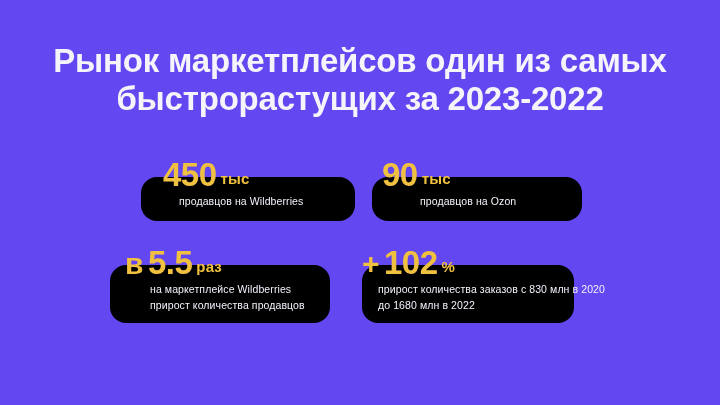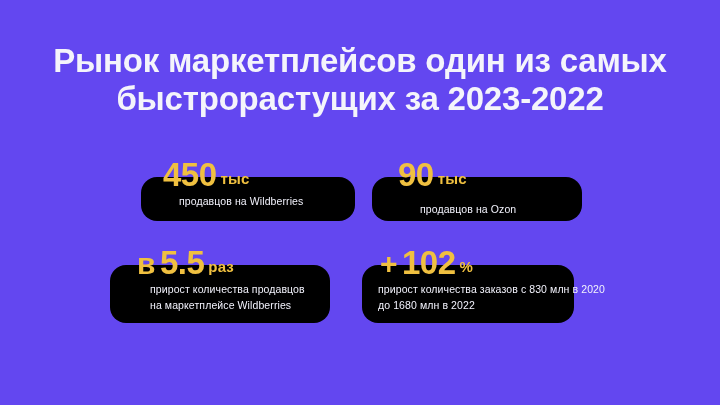--- a/index.html
+++ b/index.html
@@ -103,39 +103,39 @@
   #stat-wb-sellers            { left:141px; top:158px; }
   #stat-wb-sellers .stat-headline { margin-left:22px; }
   #stat-wb-sellers .stat-card {
     width:214px; height:44px;
     margin-top:-14px;
     padding:0 0 12px 38px;
   }
 
   
   #stat-ozon-sellers          { left:372px; top:158px; }
-  #stat-ozon-sellers .stat-headline { margin-left:26px; }
+  #stat-ozon-sellers .stat-headline { margin-left:10px; }
   #stat-ozon-sellers .stat-card {
     width:210px; height:44px;
     margin-top:-14px;
-    padding:0 0 4px 48px;
+    padding:0 0 12px 48px;
   }
 
   
   #stat-wb-growth             { left:110px; top:246px; }
-  #stat-wb-growth .stat-headline { margin-left:27px; }
+  #stat-wb-growth .stat-headline { margin-left:15px; }
   #stat-wb-growth .stat-card {
     width:220px; height:58px;
     margin-top:-14px;
     padding:0 0 10px 40px;
   }
 
   
   #stat-order-growth          { left:362px; top:246px; }
-  #stat-order-growth .stat-headline { margin-left:18px; }
+  #stat-order-growth .stat-headline { }
   #stat-order-growth .stat-card {
     width:212px; height:58px;
     margin-top:-14px;
     padding:0 0 10px 16px;
   }
 </style>
 </head>
 <body>
 
 <div class="slide">
@@ -162,22 +162,22 @@
       <span class="desc-line">продавцов на Ozon</span>
     </div>
   </div>
 
   <div class="stat" id="stat-wb-growth">
     <div class="stat-headline">
       <span class="stat-prefix">в</span>
       <span class="stat-number">5.5</span><span class="stat-unit">раз</span>
     </div>
     <div class="stat-card">
+      <span class="desc-line">на маркетплейсе Wildberries</span>
       <span class="desc-line">прирост количества продавцов</span>
-      <span class="desc-line">на маркетплейсе Wildberries</span>
     </div>
   </div>
 
   <div class="stat" id="stat-order-growth">
     <div class="stat-headline">
       <span class="stat-prefix">+</span>
       <span class="stat-number">102</span><span class="stat-unit">%</span>
     </div>
     <div class="stat-card">
       <span class="desc-line">прирост количества заказов с 830 млн в 2020</span>

